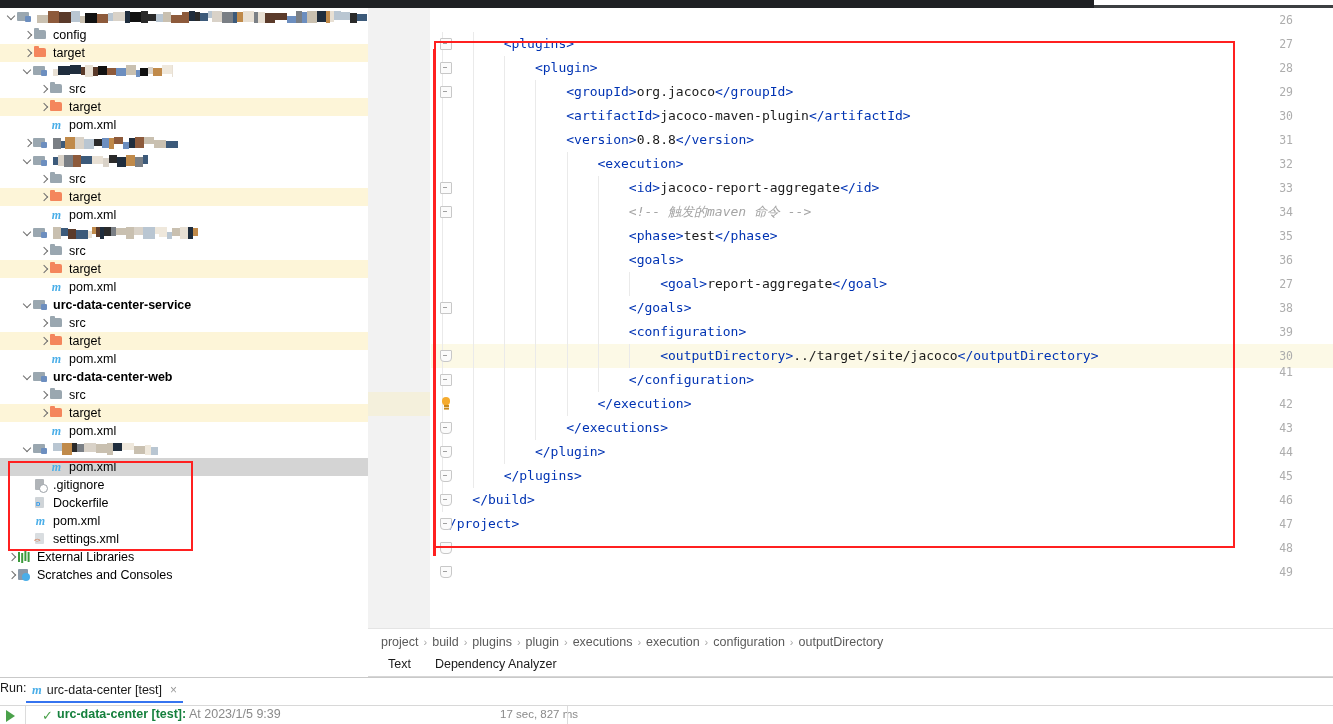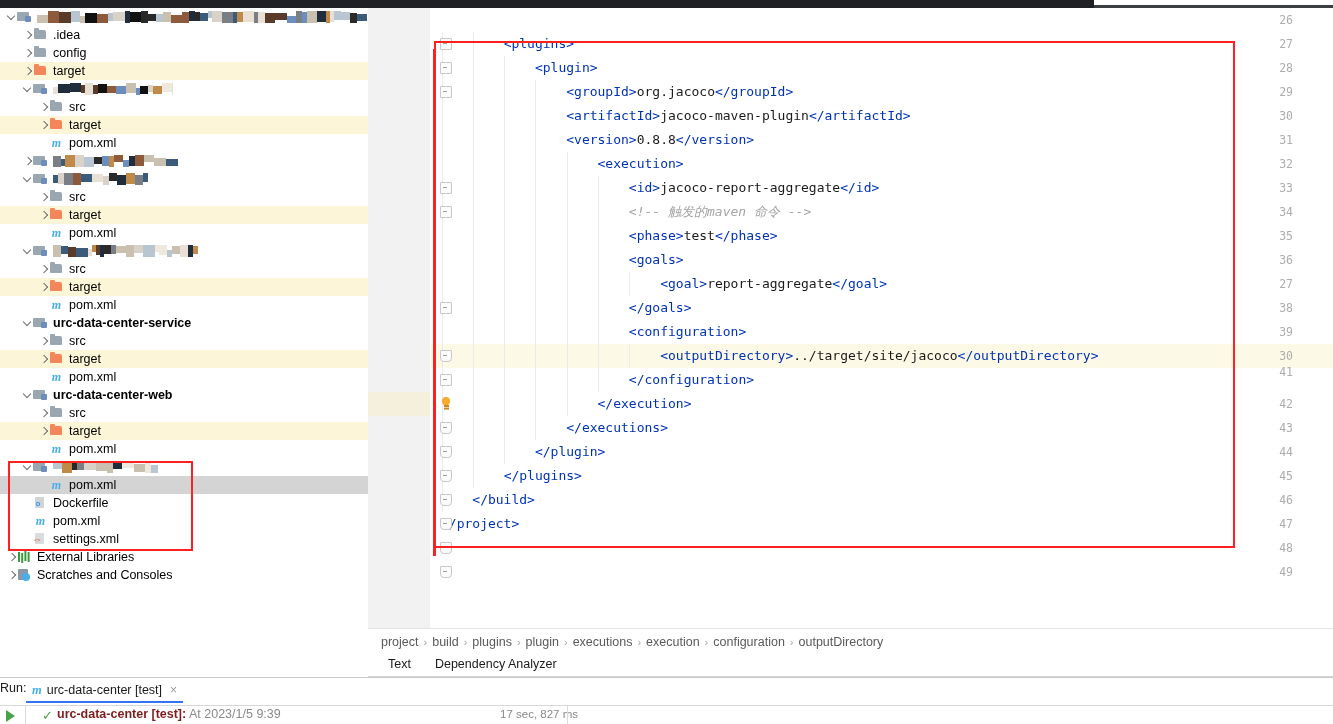--- a/index.html
+++ b/index.html
@@ -184,21 +184,21 @@
   .runtab .cls{ margin-left:8px; color:#9a9a9a; font-size:12px; }
   .runsep{ position:absolute; left:0; top:28px; right:0; height:1px; background:#d8d8d8; }
   .playbtn{ position:absolute; left:6px; top:33px; width:12px; height:12px; }
   .playbtn::before{
     content:""; position:absolute; left:0; top:0;
     border-left:9px solid #4aa14a; border-top:6px solid transparent; border-bottom:6px solid transparent;
   }
   .vdiv{ position:absolute; left:25px; top:29px; width:1px; height:42px; background:#dcdcdc; }
   .check{ position:absolute; left:42px; top:33px; color:#4aa14a; font-size:13px; line-height:12px; }
   .runtitle{ position:absolute; left:57px; top:30px; font-size:12.5px; }
-  .runtitle b{ color:#7f1d1d; }
+  .runtitle b{ color:#15803d; }
   .runtitle span{ color:#8a8a8a; }
   .runtime{ position:absolute; left:500px; top:31px; font-size:11.5px; color:#8a8a8a; }
   .consolediv{ position:absolute; left:567px; top:29px; width:1px; height:42px; background:#dcdcdc; }
   .console{
     position:absolute; left:580px; top:31px; right:0;
     font-family:"DejaVu Sans Mono", monospace; font-size:13px; color:#1a1a1a; white-space:pre;
     overflow:hidden;
   }
 </style>
 </head>
@@ -215,25 +215,20 @@
 
   <div class="tree" id="tree">
       <div class="row" style="padding-left: 6px;">
         <span class="arrow d"></span>
         <span class="ico module"></span>
         <span class="label redacted"><span style="display:inline-block;width:11px;height:8px;background:#c9c0b0;vertical-align:top;margin-top:4px"></span><span style="display:inline-block;width:11px;height:12px;background:#8d5a3b;vertical-align:top;margin-top:0px"></span><span style="display:inline-block;width:12px;height:11px;background:#5a3a2a;vertical-align:top;margin-top:1px"></span><span style="display:inline-block;width:9px;height:11px;background:#b9c6d2;vertical-align:top;margin-top:0px"></span><span style="display:inline-block;width:5px;height:7px;background:#c9c0b0;vertical-align:top;margin-top:5px"></span><span style="display:inline-block;width:12px;height:10px;background:#111111;vertical-align:top;margin-top:2px"></span><span style="display:inline-block;width:11px;height:9px;background:#8d5a3b;vertical-align:top;margin-top:3px"></span><span style="display:inline-block;width:5px;height:8px;background:#b9c6d2;vertical-align:top;margin-top:2px"></span><span style="display:inline-block;width:12px;height:9px;background:#d9d2c8;vertical-align:top;margin-top:1px"></span><span style="display:inline-block;width:5px;height:12px;background:#1f2d3d;vertical-align:top;margin-top:0px"></span><span style="display:inline-block;width:11px;height:10px;background:#111111;vertical-align:top;margin-top:1px"></span><span style="display:inline-block;width:7px;height:12px;background:#2a2a2a;vertical-align:top;margin-top:0px"></span><span style="display:inline-block;width:8px;height:7px;background:#2a2a2a;vertical-align:top;margin-top:3px"></span><span style="display:inline-block;width:7px;height:8px;background:#b9c6d2;vertical-align:top;margin-top:3px"></span><span style="display:inline-block;width:8px;height:10px;background:#c9c0b0;vertical-align:top;margin-top:1px"></span><span style="display:inline-block;width:11px;height:8px;background:#8d5a3b;vertical-align:top;margin-top:4px"></span><span style="display:inline-block;width:7px;height:11px;background:#8d5a3b;vertical-align:top;margin-top:1px"></span><span style="display:inline-block;width:6px;height:10px;background:#1f2d3d;vertical-align:top;margin-top:0px"></span><span style="display:inline-block;width:5px;height:9px;background:#2a2a2a;vertical-align:top;margin-top:1px"></span><span style="display:inline-block;width:8px;height:8px;background:#3c5a7a;vertical-align:top;margin-top:2px"></span><span style="display:inline-block;width:4px;height:7px;background:#b9c6d2;vertical-align:top;margin-top:0px"></span><span style="display:inline-block;width:10px;height:11px;background:#d9d2c8;vertical-align:top;margin-top:0px"></span><span style="display:inline-block;width:11px;height:11px;background:#7a7f85;vertical-align:top;margin-top:1px"></span><span style="display:inline-block;width:4px;height:11px;background:#3c5a7a;vertical-align:top;margin-top:1px"></span><span style="display:inline-block;width:6px;height:10px;background:#c08a4a;vertical-align:top;margin-top:1px"></span><span style="display:inline-block;width:11px;height:11px;background:#e8e0d4;vertical-align:top;margin-top:0px"></span><span style="display:inline-block;width:4px;height:11px;background:#7a7f85;vertical-align:top;margin-top:1px"></span><span style="display:inline-block;width:7px;height:11px;background:#e8e0d4;vertical-align:top;margin-top:1px"></span><span style="display:inline-block;width:10px;height:10px;background:#5a3a2a;vertical-align:top;margin-top:2px"></span><span style="display:inline-block;width:12px;height:7px;background:#5a3a2a;vertical-align:top;margin-top:2px"></span><span style="display:inline-block;width:9px;height:7px;background:#6c8ebf;vertical-align:top;margin-top:5px"></span><span style="display:inline-block;width:6px;height:12px;background:#7a7f85;vertical-align:top;margin-top:0px"></span><span style="display:inline-block;width:5px;height:11px;background:#6c8ebf;vertical-align:top;margin-top:1px"></span><span style="display:inline-block;width:10px;height:12px;background:#c9c0b0;vertical-align:top;margin-top:0px"></span><span style="display:inline-block;width:9px;height:11px;background:#1f2d3d;vertical-align:top;margin-top:0px"></span><span style="display:inline-block;width:4px;height:12px;background:#c08a4a;vertical-align:top;margin-top:0px"></span><span style="display:inline-block;width:4px;height:11px;background:#e8e0d4;vertical-align:top;margin-top:0px"></span><span style="display:inline-block;width:7px;height:9px;background:#b9c6d2;vertical-align:top;margin-top:0px"></span><span style="display:inline-block;width:9px;height:8px;background:#b9c6d2;vertical-align:top;margin-top:1px"></span><span style="display:inline-block;width:7px;height:10px;background:#2a2a2a;vertical-align:top;margin-top:2px"></span><span style="display:inline-block;width:10px;height:7px;background:#3c5a7a;vertical-align:top;margin-top:3px"></span></span>
       </div>
       <div class="row" style="padding-left: 22px;">
         <span class="arrow r"></span>
         <span class="ico folder"></span>
-        <span class="label">.idea</span>
-      </div>
-      <div class="row" style="padding-left: 22px;">
-        <span class="arrow r"></span>
-        <span class="ico folder"></span>
         <span class="label">config</span>
       </div>
       <div class="row hl" style="padding-left: 22px;">
         <span class="arrow r"></span>
         <span class="ico folder folder-orange"></span>
         <span class="label">target</span>
       </div>
       <div class="row" style="padding-left: 22px;">
         <span class="arrow d"></span>
         <span class="ico module"></span>
@@ -341,20 +336,25 @@
       </div>
       <div class="row" style="padding-left: 22px;">
         <span class="arrow d"></span>
         <span class="ico module"></span>
         <span class="label bold redacted"><span style="display:inline-block;width:9px;height:8px;background:#b9c6d2;vertical-align:top;margin-top:0px"></span><span style="display:inline-block;width:10px;height:12px;background:#c08a4a;vertical-align:top;margin-top:0px"></span><span style="display:inline-block;width:5px;height:9px;background:#2a2a2a;vertical-align:top;margin-top:0px"></span><span style="display:inline-block;width:7px;height:8px;background:#7a7f85;vertical-align:top;margin-top:1px"></span><span style="display:inline-block;width:12px;height:9px;background:#d9d2c8;vertical-align:top;margin-top:0px"></span><span style="display:inline-block;width:11px;height:9px;background:#c9c0b0;vertical-align:top;margin-top:1px"></span><span style="display:inline-block;width:6px;height:12px;background:#c9c0b0;vertical-align:top;margin-top:0px"></span><span style="display:inline-block;width:9px;height:8px;background:#1f2d3d;vertical-align:top;margin-top:0px"></span><span style="display:inline-block;width:12px;height:7px;background:#efe8dc;vertical-align:top;margin-top:0px"></span><span style="display:inline-block;width:11px;height:8px;background:#c9c0b0;vertical-align:top;margin-top:3px"></span><span style="display:inline-block;width:6px;height:10px;background:#efe8dc;vertical-align:top;margin-top:2px"></span><span style="display:inline-block;width:7px;height:8px;background:#b9c6d2;vertical-align:top;margin-top:4px"></span></span>
       </div>
       <div class="row sel" style="padding-left: 38px;">
         <span class="arrow"></span>
         <span class="ico maven">m</span>
         <span class="label">pom.xml</span>
+      </div>
+      <div class="row" style="padding-left: 22px;">
+        <span class="arrow"></span>
+        <span class="ico git"></span>
+        <span class="label">.gitignore</span>
       </div>
       <div class="row" style="padding-left: 22px;">
         <span class="arrow"></span>
         <span class="ico docker"></span>
         <span class="label">Dockerfile</span>
       </div>
       <div class="row" style="padding-left: 22px;">
         <span class="arrow"></span>
         <span class="ico maven">m</span>
         <span class="label">pom.xml</span>

